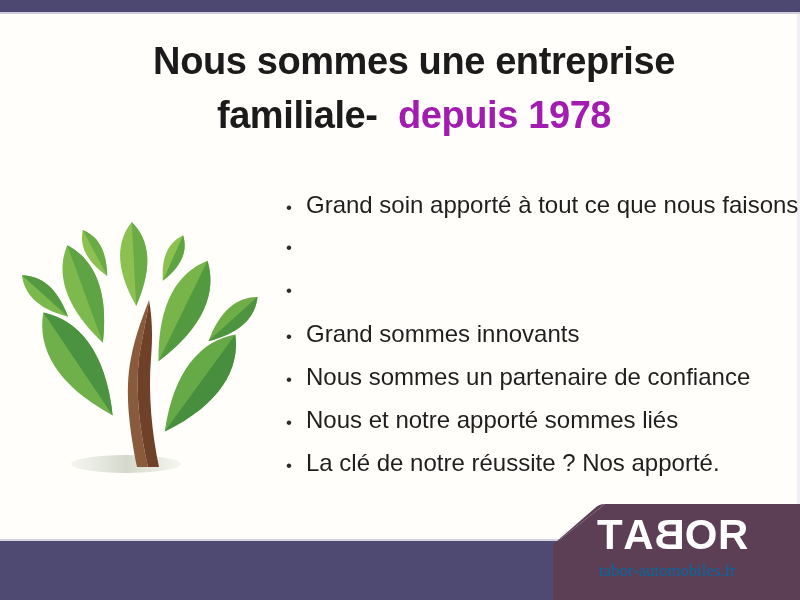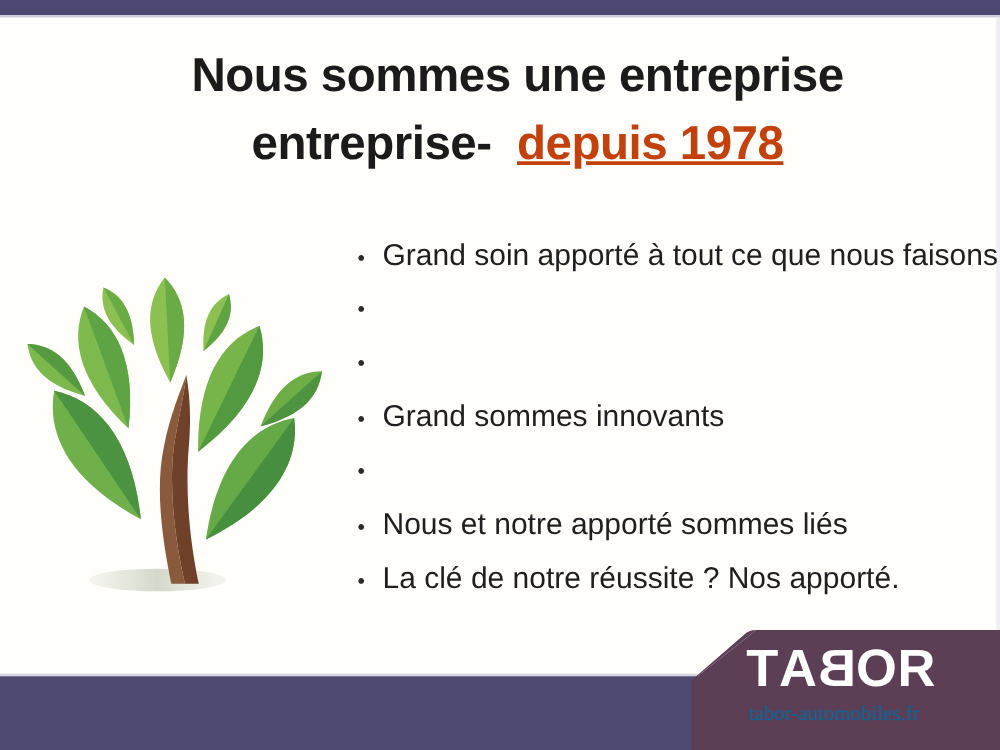--- a/index.html
+++ b/index.html
@@ -67,22 +67,21 @@
   .title-line {
     font-size: 38px;
     font-weight: bold;
     letter-spacing: -0.4px;
     line-height: 54px;
     color: #1b1b1b;
     white-space: nowrap;
     padding-left: 28px;
   }
   .title-green {
-    color: #c2410c;
-    text-decoration: underline;
+    color: #a21caf;
   }
   .title-dash {
     color: #1b1b1b;
   }
 
   
   .bullets {
     position: absolute;
     left: 286px;
     top: 192px;
@@ -168,21 +167,21 @@
 <div id="slide">
 
   <div class="top-band"></div>
   <div class="top-band-hairline"></div>
 
   <div class="right-edge"></div>
 
   <div class="title-block">
     <div class="title-line">Nous sommes une entreprise</div>
     <div class="title-line">
-      <span>entreprise</span><span class="title-dash">-</span>&nbsp;&nbsp;<span class="title-green">depuis 1978</span>
+      <span>familiale</span><span class="title-dash">-</span>&nbsp;&nbsp;<span class="title-green">depuis 1978</span>
     </div>
   </div>
 
   <div class="tree">
     <svg viewBox="0 0 250 290" width="250" height="290" xmlns="http://www.w3.org/2000/svg">
       <defs>
         <linearGradient id="shadowGrad" x1="0" y1="0" x2="1" y2="0">
           <stop offset="0%" stop-color="#d8dcce" stop-opacity="0.25"></stop>
           <stop offset="50%" stop-color="#ccd2c2" stop-opacity="0.85"></stop>
           <stop offset="100%" stop-color="#d8dcce" stop-opacity="0.25"></stop>
@@ -255,20 +254,21 @@
     </div>
     <div class="bullet-row">
       <span class="bullet-dot">•</span>
     </div>
     <div class="bullet-row">
       <span class="bullet-dot">•</span>
       <span class="bullet-text">Grand sommes innovants</span>
     </div>
     <div class="bullet-row">
       <span class="bullet-dot">•</span>
+      <span class="bullet-text">Nous sommes un partenaire de confiance</span>
     </div>
     <div class="bullet-row">
       <span class="bullet-dot">•</span>
       <span class="bullet-text">Nous et notre apporté sommes liés</span>
     </div>
     <div class="bullet-row">
       <span class="bullet-dot">•</span>
       <span class="bullet-text">La clé de notre réussite ? Nos apporté.</span>
     </div>
   </div>

